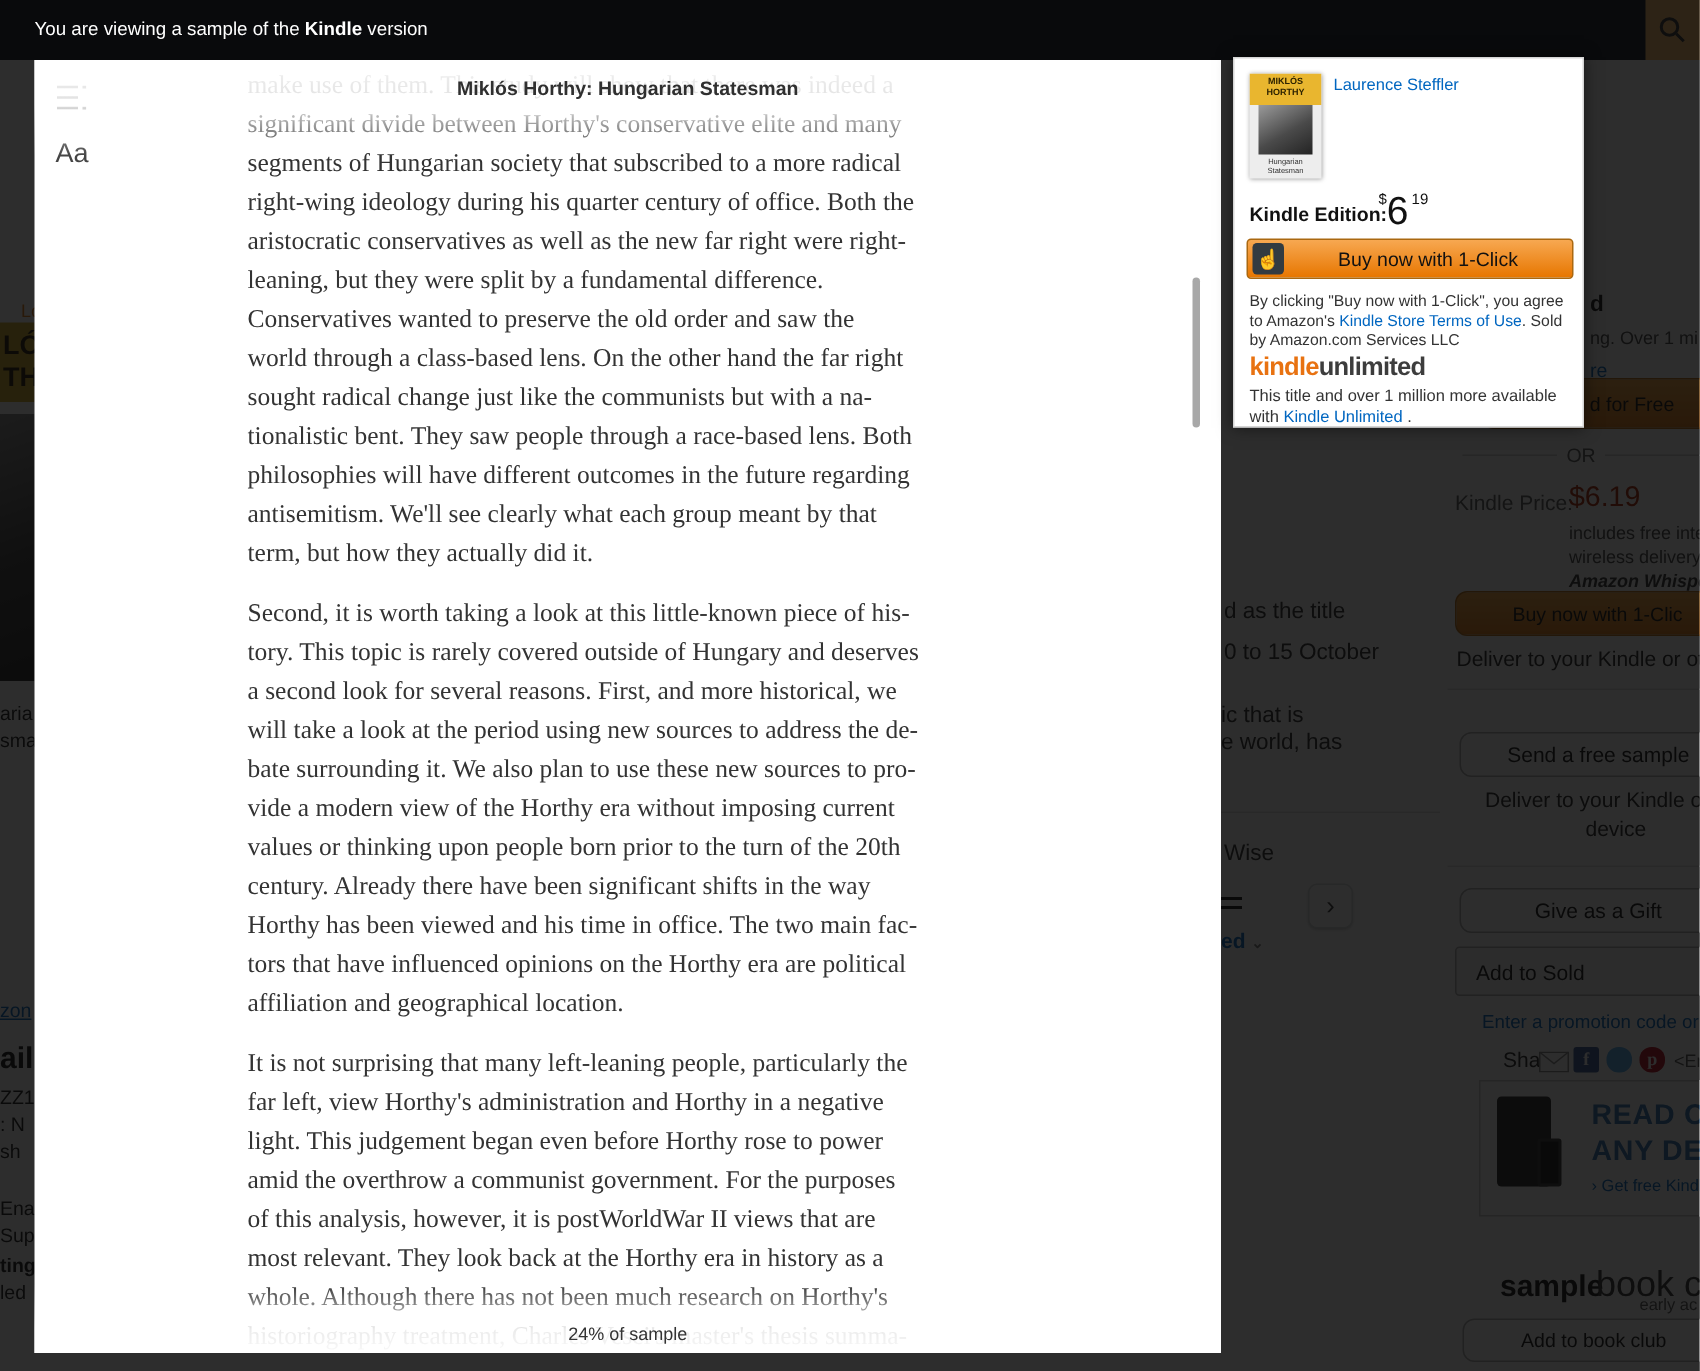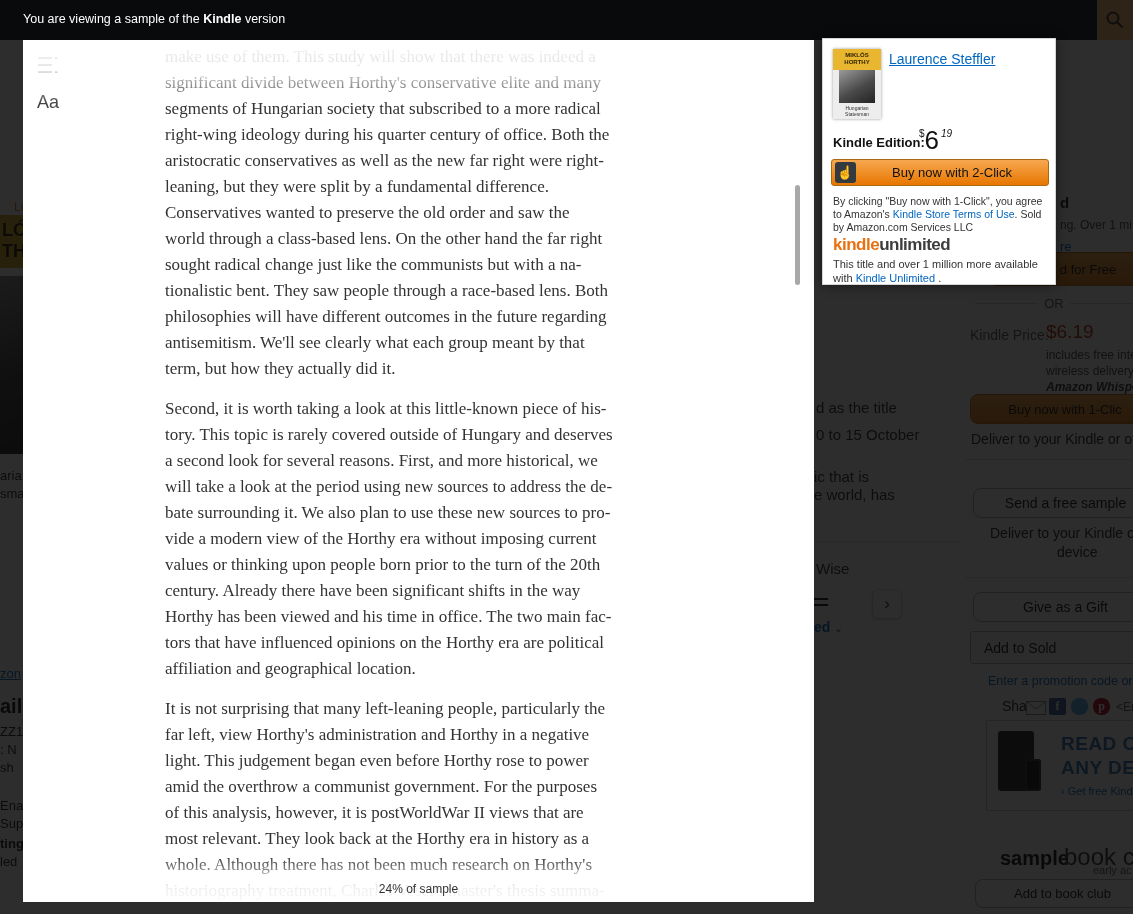--- a/index.html
+++ b/index.html
@@ -78,27 +78,27 @@
 
   
   #popup { position:absolute; left:822px; top:38px; width:234px; height:247px; background:#fff; z-index:11;
            border:1px solid #d5d5d5; box-shadow:0 0 10px rgba(0,0,0,.5); padding:10px; font-size:12px; }
   #popup-cover { position:absolute; left:10px; top:10px; width:48px; height:70px; background:#ededed;
                  box-shadow:0 0 3px rgba(0,0,0,.4); overflow:hidden; }
   #popup-cover .c-top { background:#e9b62f; height:21px; color:#2e2300; font-size:6px; font-weight:bold;
                         line-height:7px; text-align:center; padding-top:3px; }
   #popup-cover .c-photo { height:33px; margin:0 6px; background:linear-gradient(150deg,#9a9a9a,#4a4a4a 55%,#232323); }
   #popup-cover .c-bottom { font-size:5px; color:#333; text-align:center; line-height:6px; padding-top:2px; }
-  #popup-author { position:absolute; left:66px; top:12px; color:#0066c0; font-size:14px; cursor:pointer;text-decoration:underline; }
+  #popup-author { position:absolute; left:66px; top:12px; color:#0066c0; font-size:11px; cursor:pointer; }
   #popup-title { position:absolute; left:66px; top:30px; font-size:13.5px; font-weight:bold; color:#111; line-height:17px; }
   #popup-edition { position:absolute; left:10px; top:96px; font-size:13px; font-weight:bold; color:#111; }
   #popup-price { position:absolute; left:96px; top:86px; color:#111; }
   #popup-price .cur { font-size:10px; vertical-align:top; position:relative; top:3px; }
   #popup-price .whole { font-size:26px; font-weight:normal; }
-  #popup-price .fra { font-size:10px; vertical-align:top; position:relative; top:3px; margin-left:2px;font-style:italic; }
+  #popup-price .fra { font-size:10px; vertical-align:top; position:relative; top:3px; margin-left:2px; }
   #buy-btn { position:absolute; left:8px; top:120px; width:218px; height:27px;
              background:linear-gradient(#f7a851,#e77600); border:1px solid #aa6810; border-radius:3px;
              display:flex; align-items:center; cursor:pointer; }
   #buy-btn .click-ico { width:21px; height:21px; background:#333b41; border-radius:3px; margin-left:3px;
                         color:#fff; font-size:13px; display:flex; align-items:center; justify-content:center; }
   #buy-btn .lbl { flex:1; text-align:center; font-size:13px; color:#111; }
   #popup-legal { position:absolute; left:10px; top:156px; width:214px; font-size:10.5px; line-height:13px; color:#333; }
   #popup-legal a { color:#0066c0; text-decoration:none; cursor:pointer; }
   #ku-logo { position:absolute; left:10px; top:196px; font-size:17px; font-weight:bold; letter-spacing:-0.5px; }
   #ku-logo .k { color:#e87211; }
@@ -236,38 +236,39 @@
     </div>
     <div id="font-btn">Aa</div>
 
     <div id="reader-text">
         <p>make use of them. This study will show that there was indeed a<br>significant divide between Horthy's conservative elite and many<br>segments of Hungarian society that subscribed to a more radical<br>right-wing ideology during his quarter century of office. Both the<br>aristocratic conservatives as well as the new far right were right-<br>leaning, but they were split by a fundamental difference.<br>Conservatives wanted to preserve the old order and saw the<br>world through a class-based lens. On the other hand the far right<br>sought radical change just like the communists but with a na-<br>tionalistic bent. They saw people through a race-based lens. Both<br>philosophies will have different outcomes in the future regarding<br>antisemitism. We'll see clearly what each group meant by that<br>term, but how they actually did it.</p>
         <p>Second, it is worth taking a look at this little-known piece of his-<br>tory. This topic is rarely covered outside of Hungary and deserves<br>a second look for several reasons. First, and more historical, we<br>will take a look at the period using new sources to address the de-<br>bate surrounding it. We also plan to use these new sources to pro-<br>vide a modern view of the Horthy era without imposing current<br>values or thinking upon people born prior to the turn of the 20th<br>century. Already there have been significant shifts in the way<br>Horthy has been viewed and his time in office. The two main fac-<br>tors that have influenced opinions on the Horthy era are political<br>affiliation and geographical location.</p>
         <p>It is not surprising that many left-leaning people, particularly the<br>far left, view Horthy's administration and Horthy in a negative<br>light. This judgement began even before Horthy rose to power<br>amid the overthrow a communist government. For the purposes<br>of this analysis, however, it is postWorldWar II views that are<br>most relevant. They look back at the Horthy era in history as a<br>whole. Although there has not been much research on Horthy's<br>historiography treatment, Charles Vesei's master's thesis summa-</p>
       </div>
     <div id="fade-top"></div>
     <div id="fade-bottom"></div>
+    <div id="reader-title">Miklós Horthy: Hungarian Statesman</div>
     <div id="reader-scrollbar"></div>
     <div id="reader-progress">24% of sample</div>
   </div>
 
   <div id="popup">
     <div id="popup-cover">
       <div class="c-top">MIKLÓS HORTHY</div>
       <div class="c-photo"></div>
       <div class="c-bottom">Hungarian Statesman</div>
     </div>
     <div id="popup-author">Laurence Steffler</div>
     <div id="popup-edition">Kindle Edition:</div>
     <div id="popup-price">
       <span class="cur">$</span><span class="whole">6</span><span class="fra">19</span>
     </div>
     <div id="buy-btn">
       <span class="click-ico">☝</span>
-      <span class="lbl">Buy now with 2-Click</span>
+      <span class="lbl">Buy now with 1-Click</span>
     </div>
     <div id="popup-legal">
       <span>By clicking "Buy now with 1-Click", you agree to Amazon's </span><a>Kindle Store Terms of Use</a><span>. Sold by Amazon.com Services LLC</span>
     </div>
     <div id="ku-logo">
       <span class="k">kindle</span><span class="u">unlimited</span>
     </div>
     <div id="ku-text">
       <span>This title and over 1 million more available with </span><a>Kindle Unlimited</a><span> .</span>
     </div>

